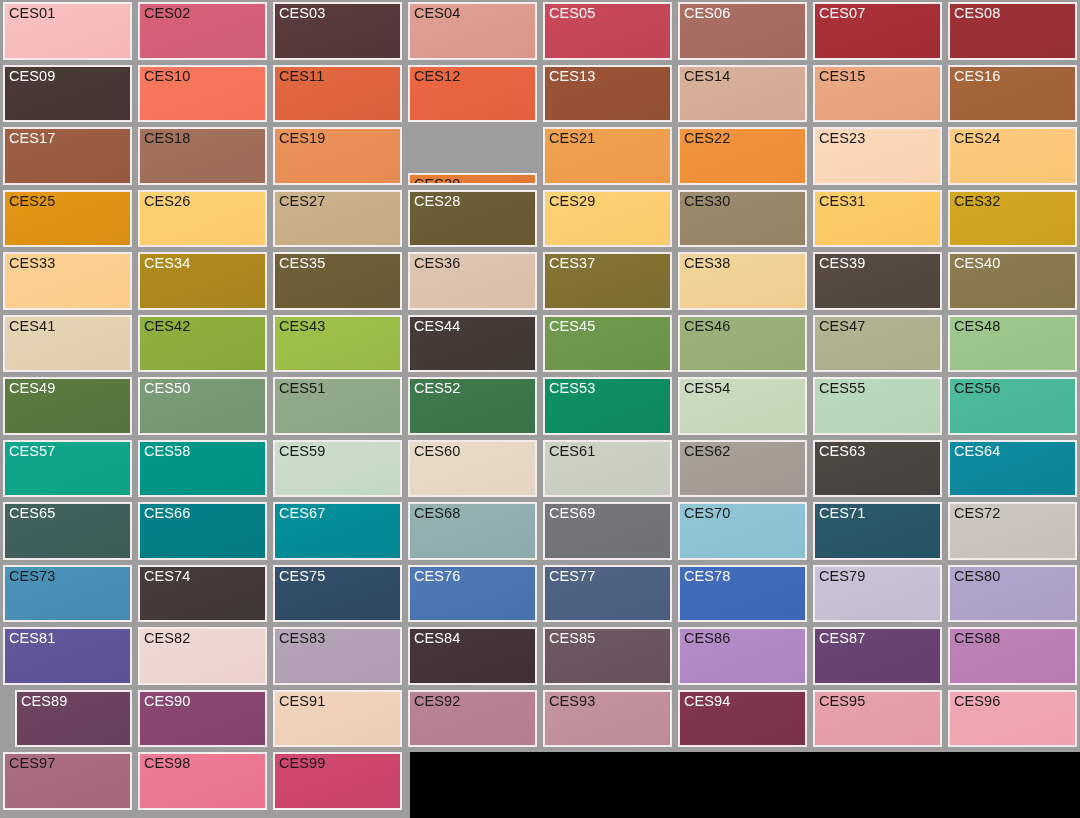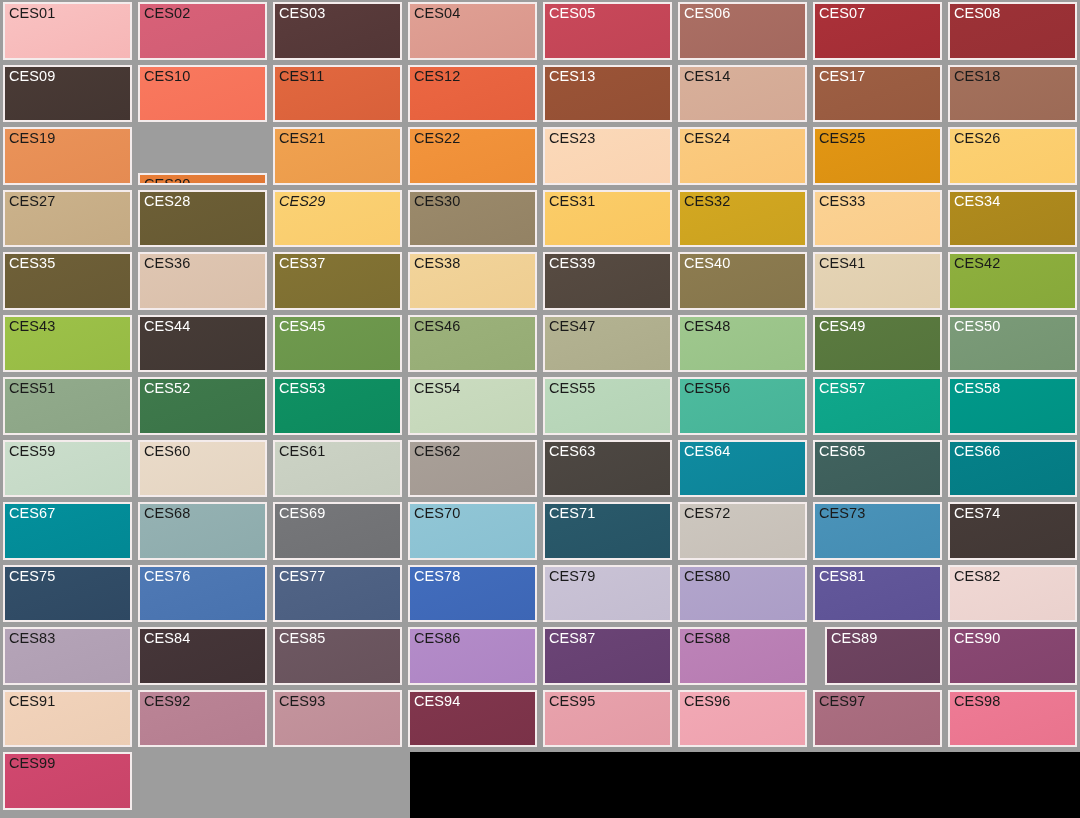--- a/index.html
+++ b/index.html
@@ -110,20 +110,26 @@
       </div>
       <div class="swatch" style="background: linear-gradient(160deg, rgb(236, 103, 66) 0%, rgb(228, 95, 60) 100%); border-color: rgb(244, 236, 236);">
         <span class="swatch-label label-dark">CES12</span>
       </div>
       <div class="swatch" style="background: linear-gradient(160deg, rgb(155, 84, 55) 0%, rgb(147, 79, 52) 100%); border-color: rgb(244, 236, 236);">
         <span class="swatch-label label-light">CES13</span>
       </div>
       <div class="swatch" style="background: linear-gradient(160deg, rgb(216, 176, 154) 0%, rgb(211, 168, 148) 100%); border-color: rgb(244, 236, 236);">
         <span class="swatch-label label-dark">CES14</span>
       </div>
+      <div class="swatch" style="background: linear-gradient(160deg, rgb(234, 168, 131) 0%, rgb(229, 160, 123) 100%); border-color: rgb(244, 236, 236);">
+        <span class="swatch-label label-dark">CES15</span>
+      </div>
+      <div class="swatch" style="background: linear-gradient(160deg, rgb(167, 102, 59) 0%, rgb(159, 97, 55) 100%); border-color: rgb(244, 236, 236);">
+        <span class="swatch-label label-light">CES16</span>
+      </div>
       <div class="swatch" style="background: linear-gradient(160deg, rgb(158, 95, 67) 0%, rgb(150, 89, 63) 100%); border-color: rgb(244, 236, 236);">
         <span class="swatch-label label-light">CES17</span>
       </div>
       <div class="swatch" style="background: linear-gradient(160deg, rgb(164, 113, 92) 0%, rgb(156, 106, 86) 100%); border-color: rgb(244, 236, 236);">
         <span class="swatch-label label-dark">CES18</span>
       </div>
       <div class="swatch" style="background: linear-gradient(160deg, rgb(234, 147, 89) 0%, rgb(229, 139, 82) 100%); border-color: rgb(244, 236, 236);">
         <span class="swatch-label label-dark">CES19</span>
       </div>
       <div class="swatch" style="background: linear-gradient(160deg, rgb(232, 126, 56) 0%, rgb(224, 119, 52) 100%); border-color: rgb(244, 236, 236); margin-top: 48px;">
@@ -146,21 +152,21 @@
       </div>
       <div class="swatch" style="background: linear-gradient(160deg, rgb(252, 209, 115) 0%, rgb(251, 203, 106) 100%); border-color: rgb(244, 236, 236);">
         <span class="swatch-label label-dark">CES26</span>
       </div>
       <div class="swatch" style="background: linear-gradient(160deg, rgb(203, 178, 139) 0%, rgb(196, 170, 131) 100%); border-color: rgb(244, 236, 236);">
         <span class="swatch-label label-dark">CES27</span>
       </div>
       <div class="swatch" style="background: linear-gradient(160deg, rgb(109, 95, 54) 0%, rgb(102, 89, 50) 100%); border-color: rgb(244, 236, 236);">
         <span class="swatch-label label-light">CES28</span>
       </div>
-      <div class="swatch" style="background: linear-gradient(160deg, rgb(251, 210, 116) 0%, rgb(249, 203, 108) 100%); border-color: rgb(244, 236, 236); font-style: italic;">
+      <div class="swatch" style="background: linear-gradient(160deg, rgb(251, 210, 116) 0%, rgb(249, 203, 108) 100%); border-color: rgb(244, 236, 236);">
         <span class="swatch-label label-dark">CES29</span>
       </div>
       <div class="swatch" style="background: linear-gradient(160deg, rgb(155, 138, 107) 0%, rgb(147, 130, 100) 100%); border-color: rgb(244, 236, 236);">
         <span class="swatch-label label-dark">CES30</span>
       </div>
       <div class="swatch" style="background: linear-gradient(160deg, rgb(251, 205, 104) 0%, rgb(249, 198, 96) 100%); border-color: rgb(244, 236, 236);">
         <span class="swatch-label label-dark">CES31</span>
       </div>
       <div class="swatch" style="background: linear-gradient(160deg, rgb(211, 168, 33) 0%, rgb(202, 161, 31) 100%); border-color: rgb(244, 236, 236);">
         <span class="swatch-label label-dark">CES32</span>

